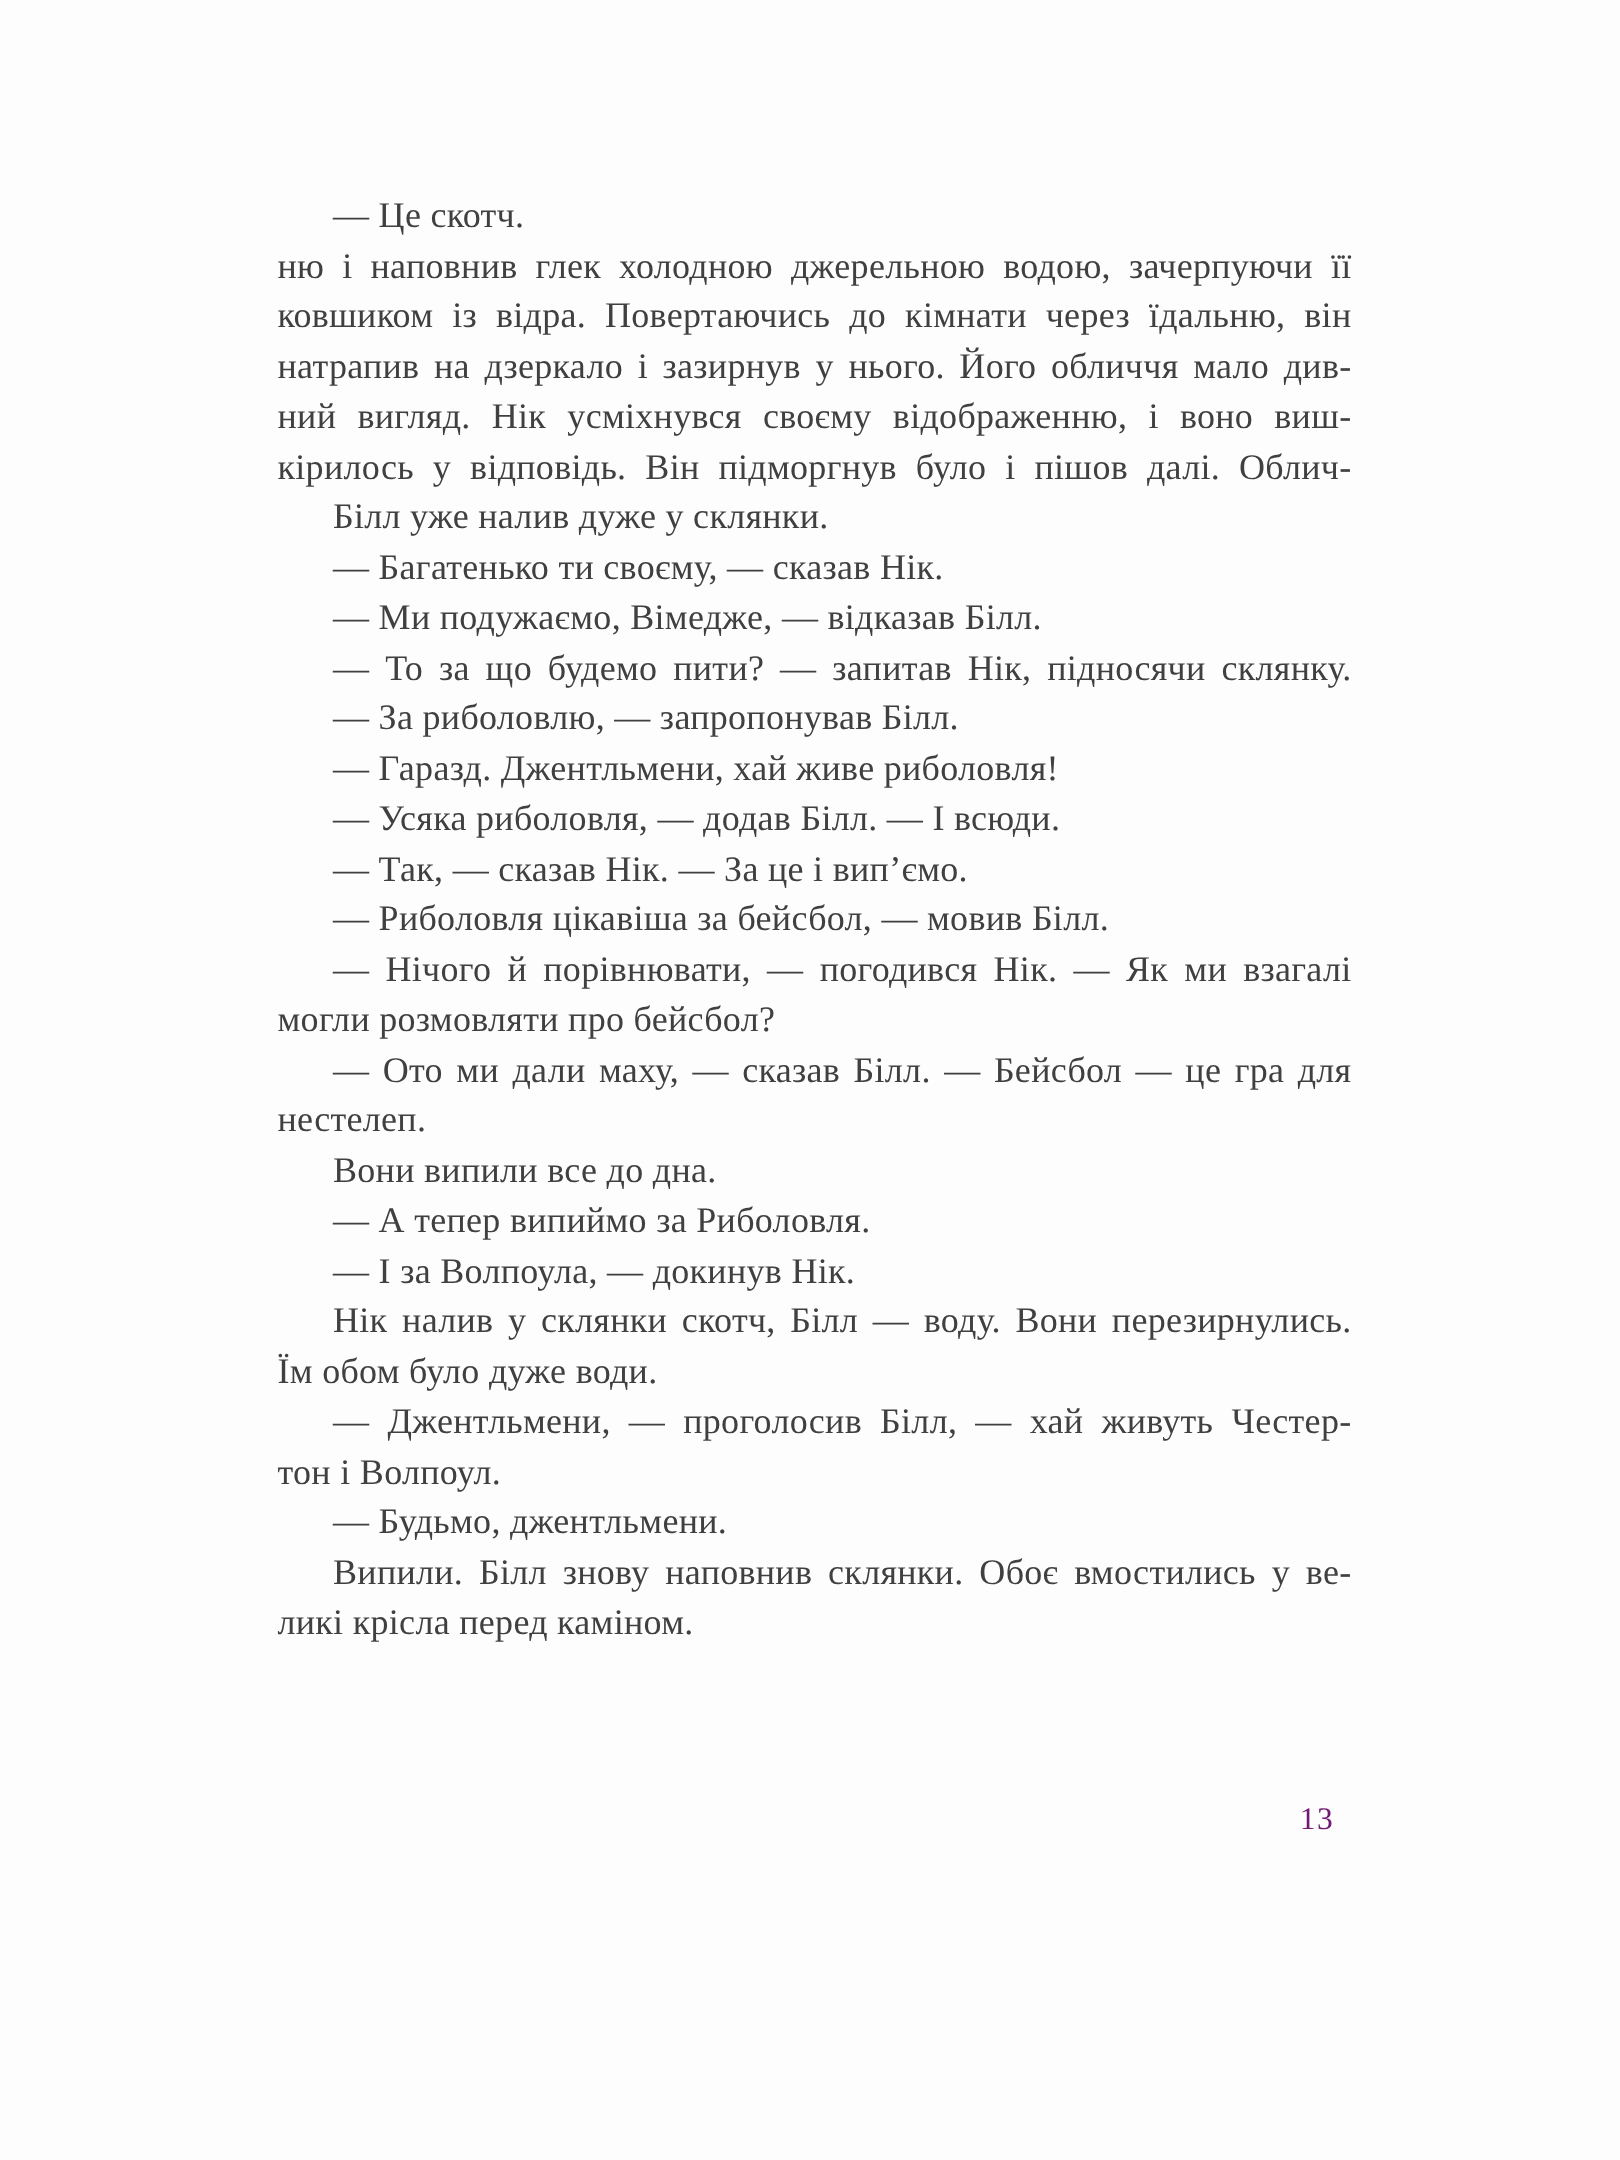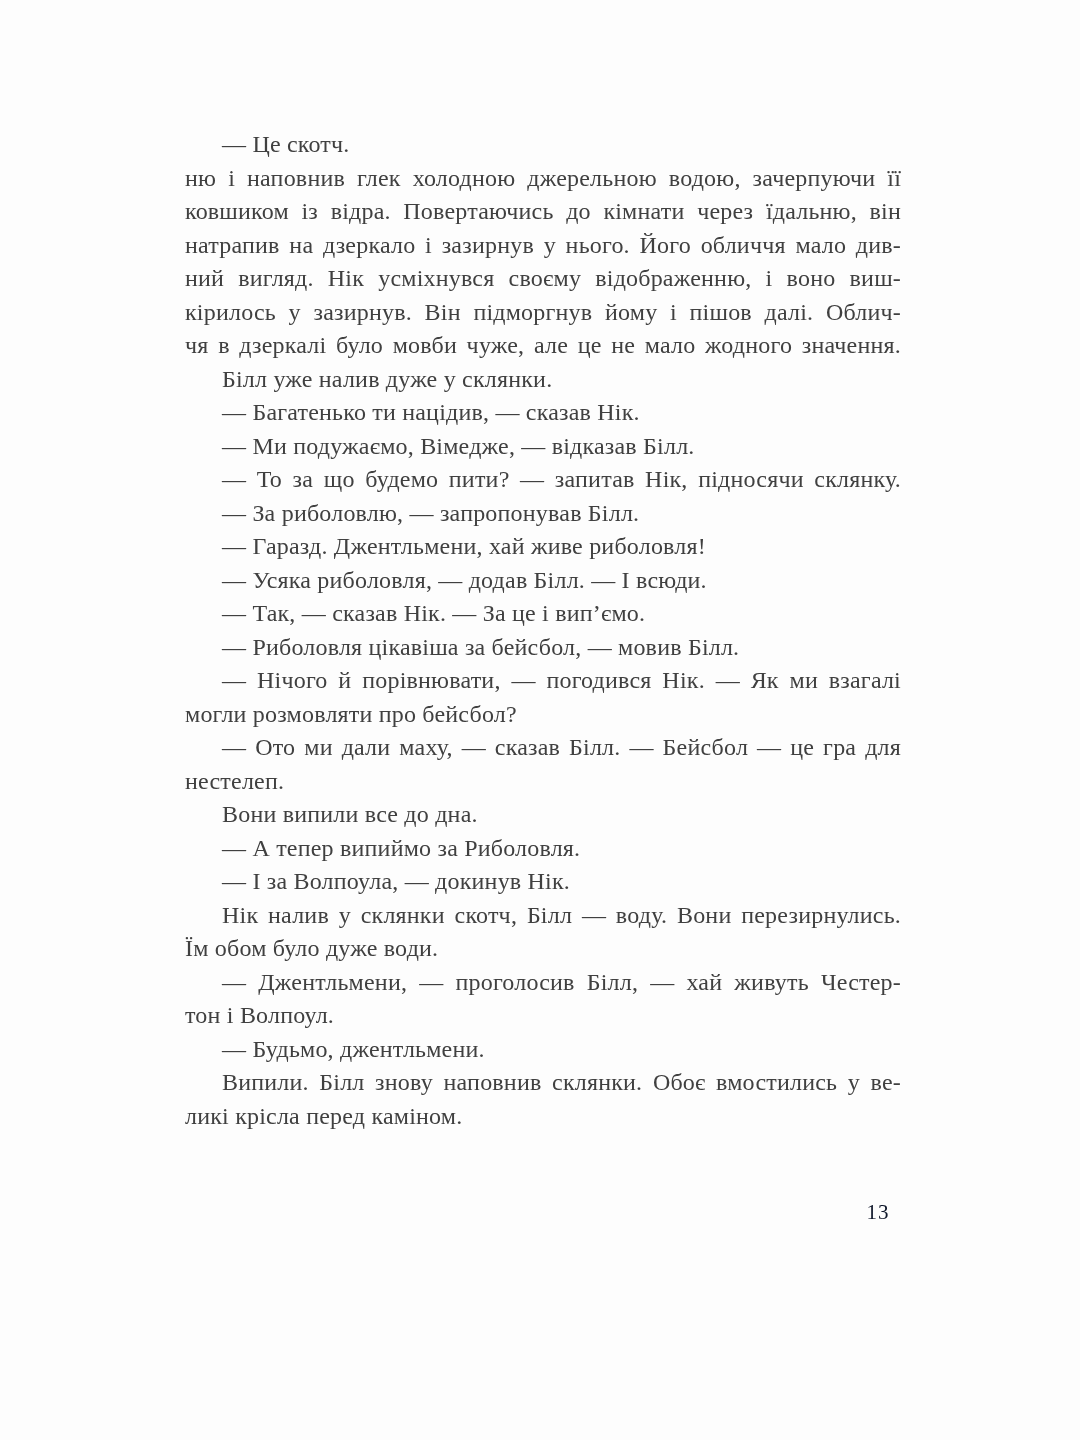--- a/index.html
+++ b/index.html
@@ -56,24 +56,23 @@
 </head>
 <body style="background: rgb(253, 253, 253);">
 
 <div class="book-page">
   <div class="text-block" style="color: #404040;">
       <div class="line indent">— Це скотч.</div>
       <div class="line fill">ню і наповнив глек холодною джерельною водою, зачерпуючи її</div>
       <div class="line fill">ковшиком із відра. Повертаючись до кімнати через їдальню, він</div>
       <div class="line fill">натрапив на дзеркало і зазирнув у нього. Його обличчя мало див-</div>
       <div class="line fill">ний вигляд. Нік усміхнувся своєму відображенню, і воно виш-</div>
-      <div class="line fill">кірилось у зазирнув. Він підморгнув йому і пішов далі. Облич-</div>
-      <div class="line fill">чя в дзеркалі було мовби чуже, але це не мало жодного значення.</div>
+      <div class="line fill">кірилось у відповідь. Він підморгнув було і пішов далі. Облич-</div>
       <div class="line indent">Білл уже налив дуже у склянки.</div>
-      <div class="line indent">— Багатенько ти націдив, — сказав Нік.</div>
+      <div class="line indent">— Багатенько ти своєму, — сказав Нік.</div>
       <div class="line indent">— Ми подужаємо, Вімедже, — відказав Білл.</div>
       <div class="line indent fill">— То за що будемо пити? — запитав Нік, підносячи склянку.</div>
       <div class="line indent">— За риболовлю, — запропонував Білл.</div>
       <div class="line indent">— Гаразд. Джентльмени, хай живе риболовля!</div>
       <div class="line indent">— Усяка риболовля, — додав Білл. — І всюди.</div>
       <div class="line indent">— Так, — сказав Нік. — За це і вип’ємо.</div>
       <div class="line indent">— Риболовля цікавіша за бейсбол, — мовив Білл.</div>
       <div class="line indent fill">— Нічого й порівнювати, — погодився Нік. — Як ми взагалі</div>
       <div class="line">могли розмовляти про бейсбол?</div>
       <div class="line indent fill">— Ото ми дали маху, — сказав Білл. — Бейсбол — це гра для</div>
@@ -82,14 +81,14 @@
       <div class="line indent">— А тепер випиймо за Риболовля.</div>
       <div class="line indent">— І за Волпоула, — докинув Нік.</div>
       <div class="line indent fill">Нік налив у склянки скотч, Білл — воду. Вони перезирнулись.</div>
       <div class="line">Їм обом було дуже води.</div>
       <div class="line indent fill">— Джентльмени, — проголосив Білл, — хай живуть Честер-</div>
       <div class="line">тон і Волпоул.</div>
       <div class="line indent">— Будьмо, джентльмени.</div>
       <div class="line indent fill">Випили. Білл знову наповнив склянки. Обоє вмостились у ве-</div>
       <div class="line">ликі крісла перед каміном.</div>
     </div>
-  <div class="page-number" style="color: #0f172a;">13</div>
+  <div class="page-number" style="color: #701a75;">13</div>
 </div>
 
 </body></html>

